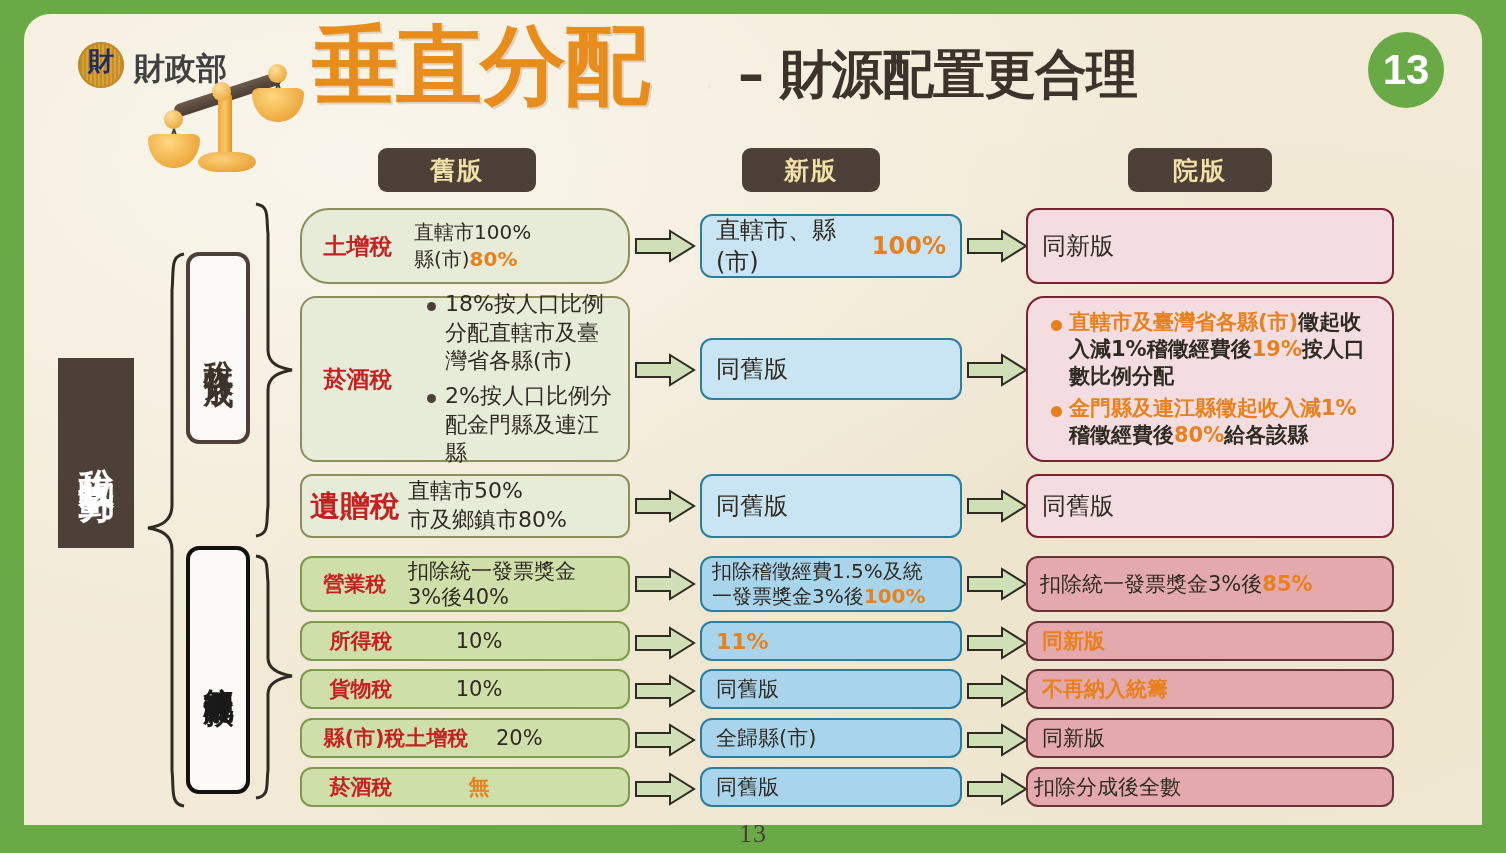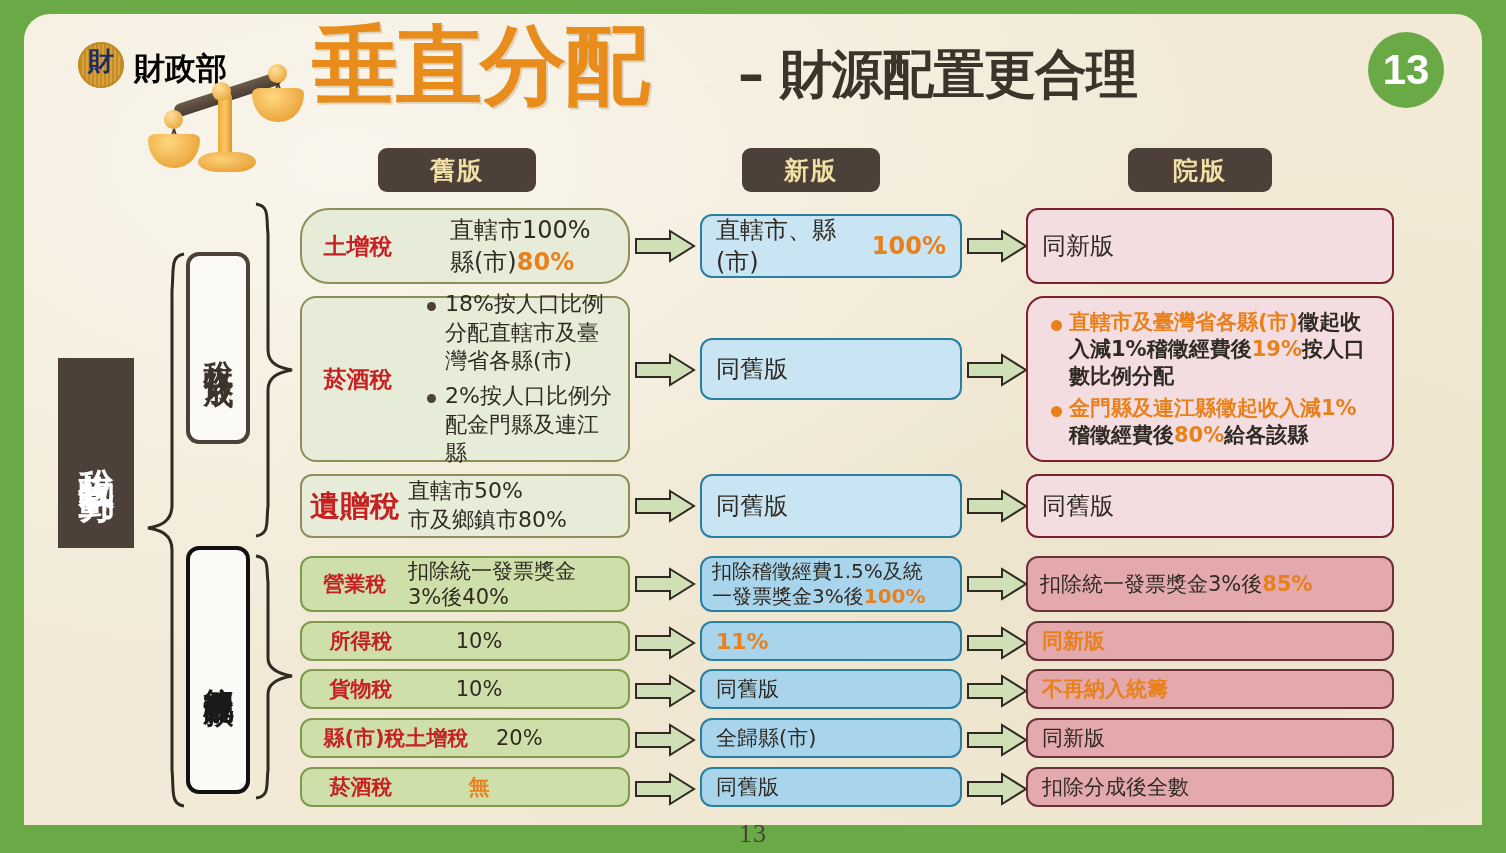--- a/index.html
+++ b/index.html
@@ -59,21 +59,21 @@
     background: repeating-linear-gradient(90deg,#d8a13a 0 2px,#c28c28 2px 4px);
     box-shadow: inset 0 0 0 2px #c08b26;
   }
   .mof-logo .glyph{
     position:absolute; left:0; top:2px; width:46px; text-align:center;
     font-size:26px; color:#1d2d63; font-weight:bold;
     font-family:"Liberation Serif","DejaVu Serif",serif;
   }
   .mof-name{
     position:absolute; left:134px; top:48px;
-    font-size:31px; font-weight:bold; color:#000000;
+    font-size:31px; font-weight:bold; color:#404040;
     font-family:"Liberation Serif","DejaVu Serif",serif;
   }
   
   .scales{ position:absolute; left:146px; top:60px; width:170px; height:110px; }
   .scales .beam{
     position:absolute; left:26px; top:28px; width:112px; height:13px;
     background:linear-gradient(180deg,#6c5b4b,#4a3d33);
     border-radius:6px; transform:rotate(-18deg);
   }
   .scales .post{
@@ -253,21 +253,21 @@
   </svg>
   <svg class="brace" style="left:250px;top:200px;" width="48" height="340" viewBox="0 0 48 340">
     <path d="M6 4 C20 6 16 18 18 34 L18 150 C18 164 30 168 42 170 C30 172 18 176 18 190 L18 306 C16 322 20 334 6 336" fill="none" stroke="#2f2a22" stroke-width="3"></path>
   </svg>
   <svg class="brace" style="left:250px;top:552px;" width="48" height="250" viewBox="0 0 48 250">
     <path d="M6 4 C20 6 16 16 18 30 L18 106 C18 118 30 122 42 124 C30 126 18 130 18 142 L18 218 C16 234 20 244 6 246" fill="none" stroke="#2f2a22" stroke-width="3"></path>
   </svg>
 
   <div class="box old" style="left:300px;top:208px;width:330px;height:76px;border-radius:29px;">
     <div class="tax-name" style="width:112px;font-size:23px;">土增稅</div>
-    <div class="tax-body" style="font-size:24px;line-height:1.35;margin-left:36px;">
+    <div class="tax-body" style="font-size:20px;line-height:1.35;">
       <div>直轄市100%</div>
       <div><span>縣(市)</span><span class="or">80%</span></div>
     </div>
   </div>
   <svg class="arrow" style="left:634px;top:229px;" viewBox="0 0 62 34">
     <path d="M2 10 H36 V2 L60 17 L36 32 V24 H2 Z" fill="#cfe0b7" stroke="#2f2a22" stroke-width="2"></path>
   </svg>
   <div class="box new" style="left:700px;top:214px;width:262px;height:64px;padding:0 14px;font-size:24px;">
     <span>直轄市、縣(市)</span>
       <span class="or">100%</span>
@@ -405,18 +405,18 @@
   </div>
   <svg class="arrow" style="left:634px;top:772px;" viewBox="0 0 62 34">
     <path d="M2 10 H36 V2 L60 17 L36 32 V24 H2 Z" fill="#cfe0b7" stroke="#2f2a22" stroke-width="2"></path>
   </svg>
   <div class="box new-lite" style="left:700px;top:767px;width:262px;height:40px;padding:0 14px;font-size:21px;">
     <span>同舊版</span>
   </div>
   <svg class="arrow" style="left:966px;top:772px;" viewBox="0 0 62 34">
     <path d="M2 10 H36 V2 L60 17 L36 32 V24 H2 Z" fill="#cfe0b7" stroke="#2f2a22" stroke-width="2"></path>
   </svg>
-  <div class="box exe-lite" style="left:1026px;top:767px;width:368px;height:40px;padding:0 14px;font-size:21px;">
+  <div class="box exe-lite" style="left:1026px;top:767px;width:368px;height:40px;padding:0 6px;font-size:21px;">
     <span>扣除分成後全數</span>
   </div>
 
   <div class="footer-num">13</div>
 </div>
 
 </body></html>

